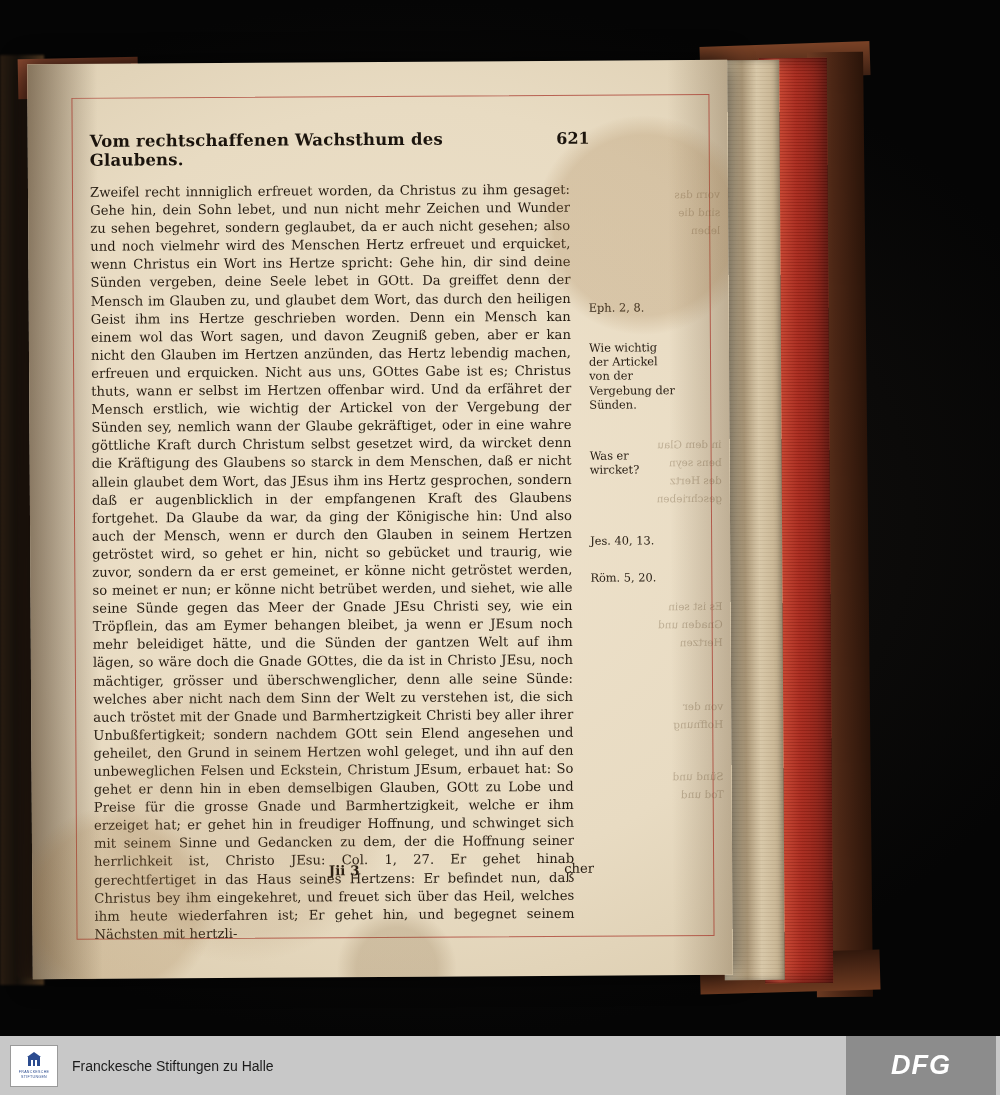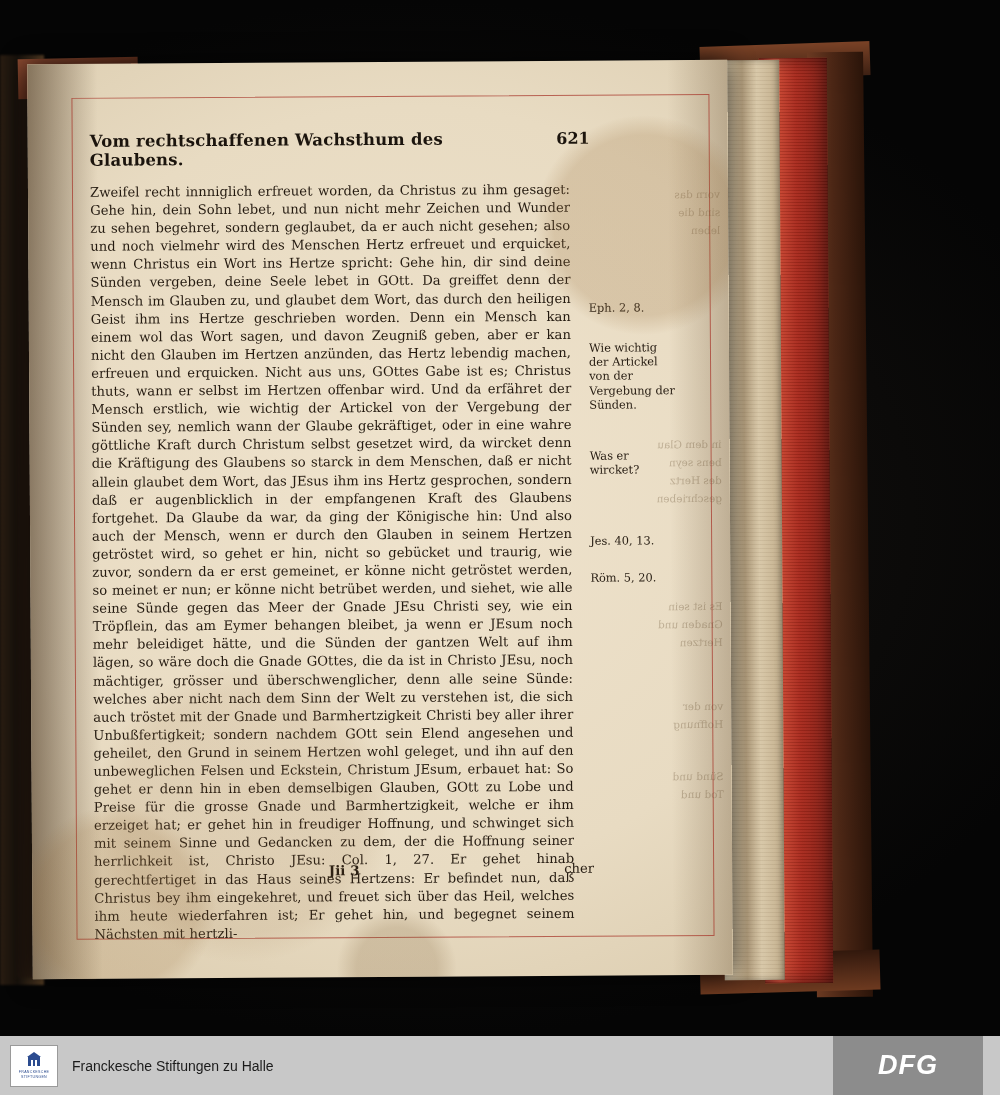--- a/index.html
+++ b/index.html
@@ -289,21 +289,21 @@
     line-height: 4.6px;
   }
   .footer-label {
     margin-left: 14px;
     font-family: "Liberation Sans", sans-serif;
     font-size: 14px;
     color: #1b1b1b;
   }
   .dfg-block {
     margin-left: auto;
-    margin-right: 17px;
+    margin-right: 4px;
     width: 150px; height: 59px;
     background: #8c8c8c;
     display: flex;
     align-items: center;
     justify-content: center;
   }
   .dfg-text {
     font-family: "Liberation Sans", sans-serif;
     font-weight: 700;
     font-style: italic;

